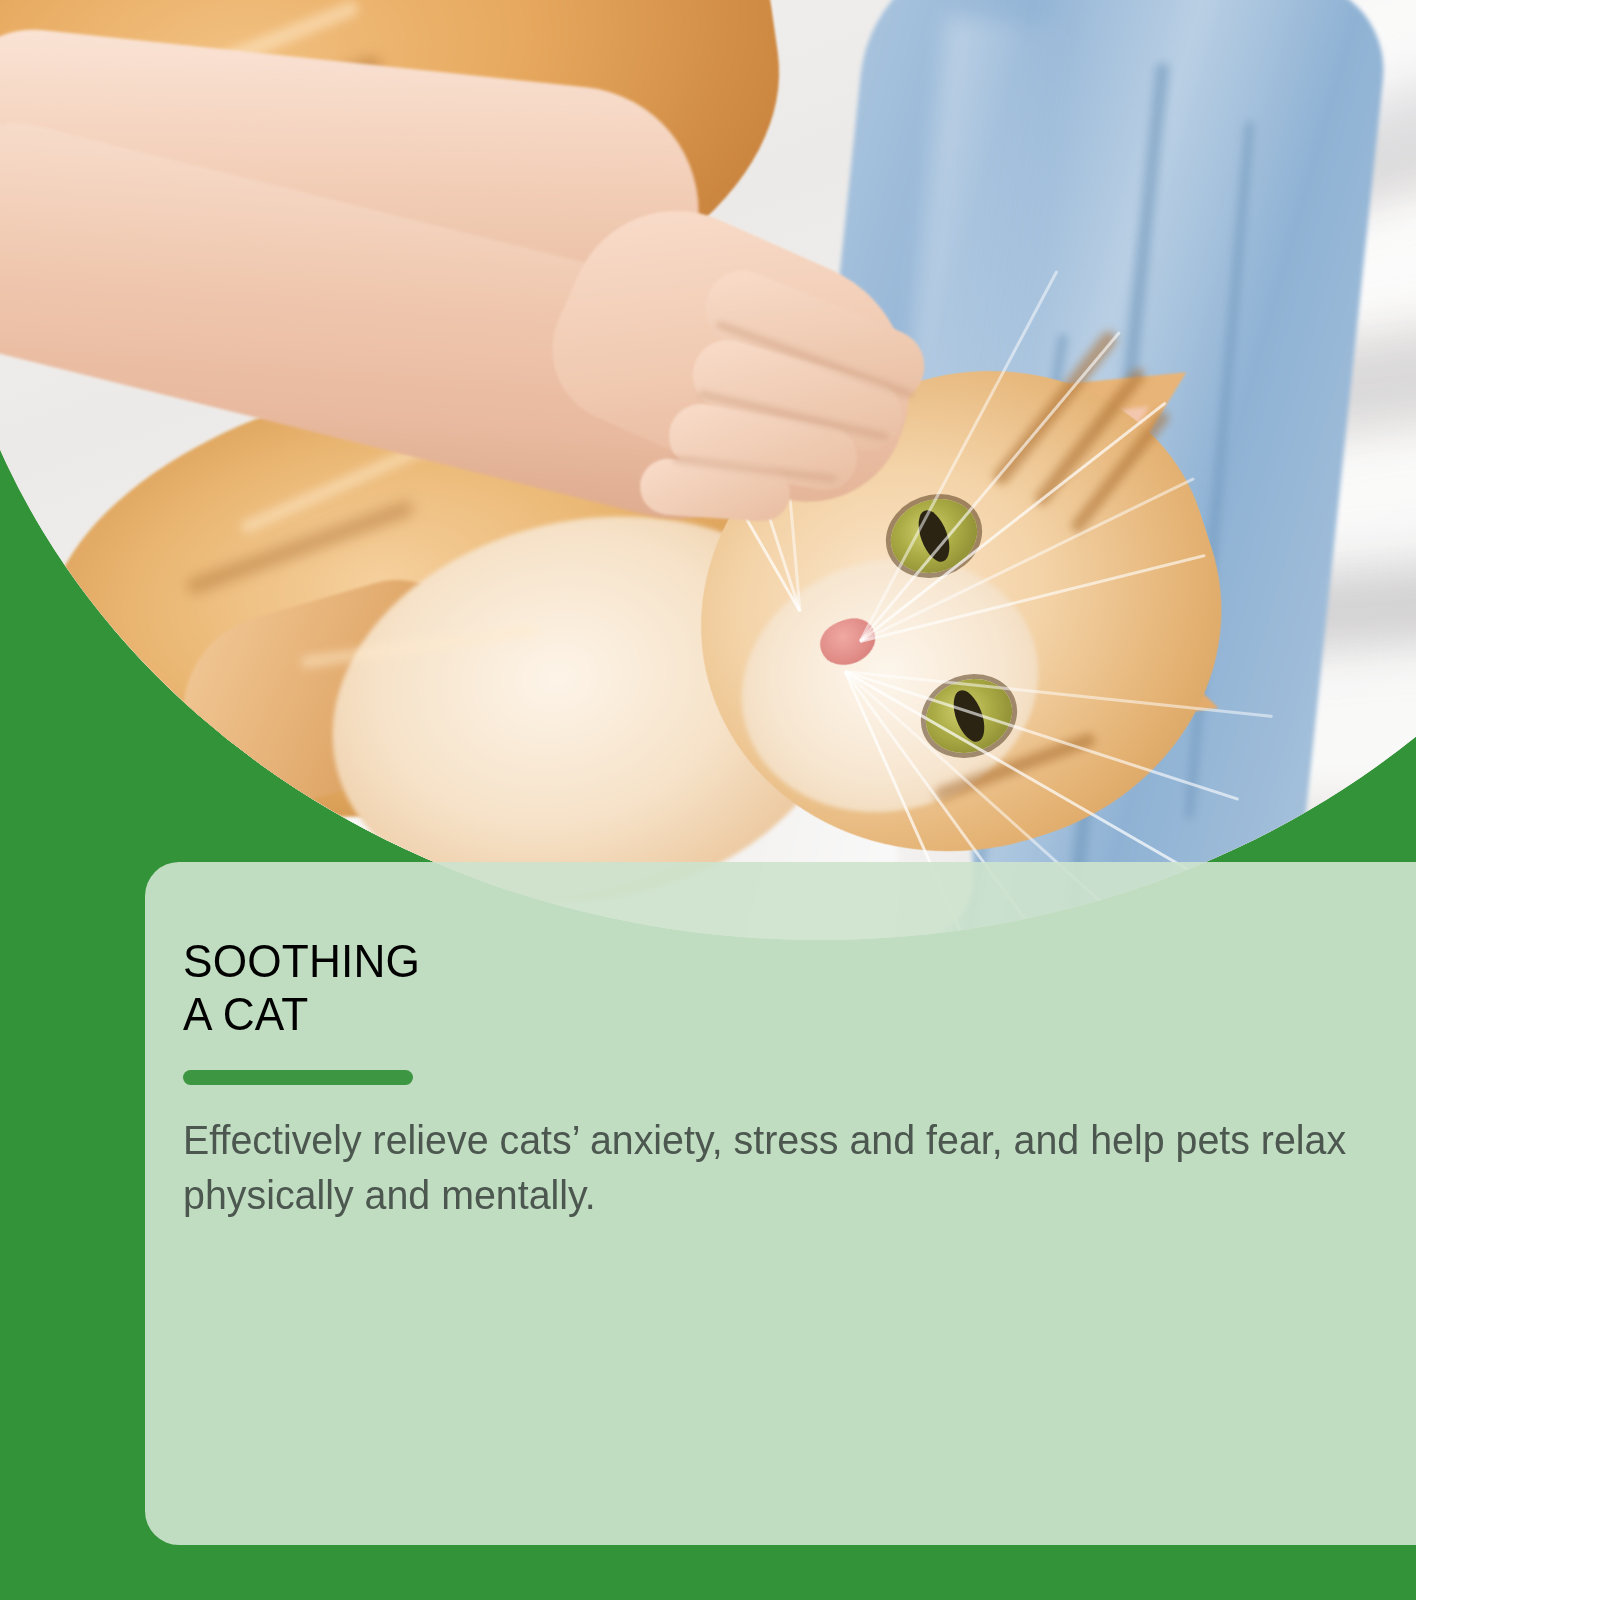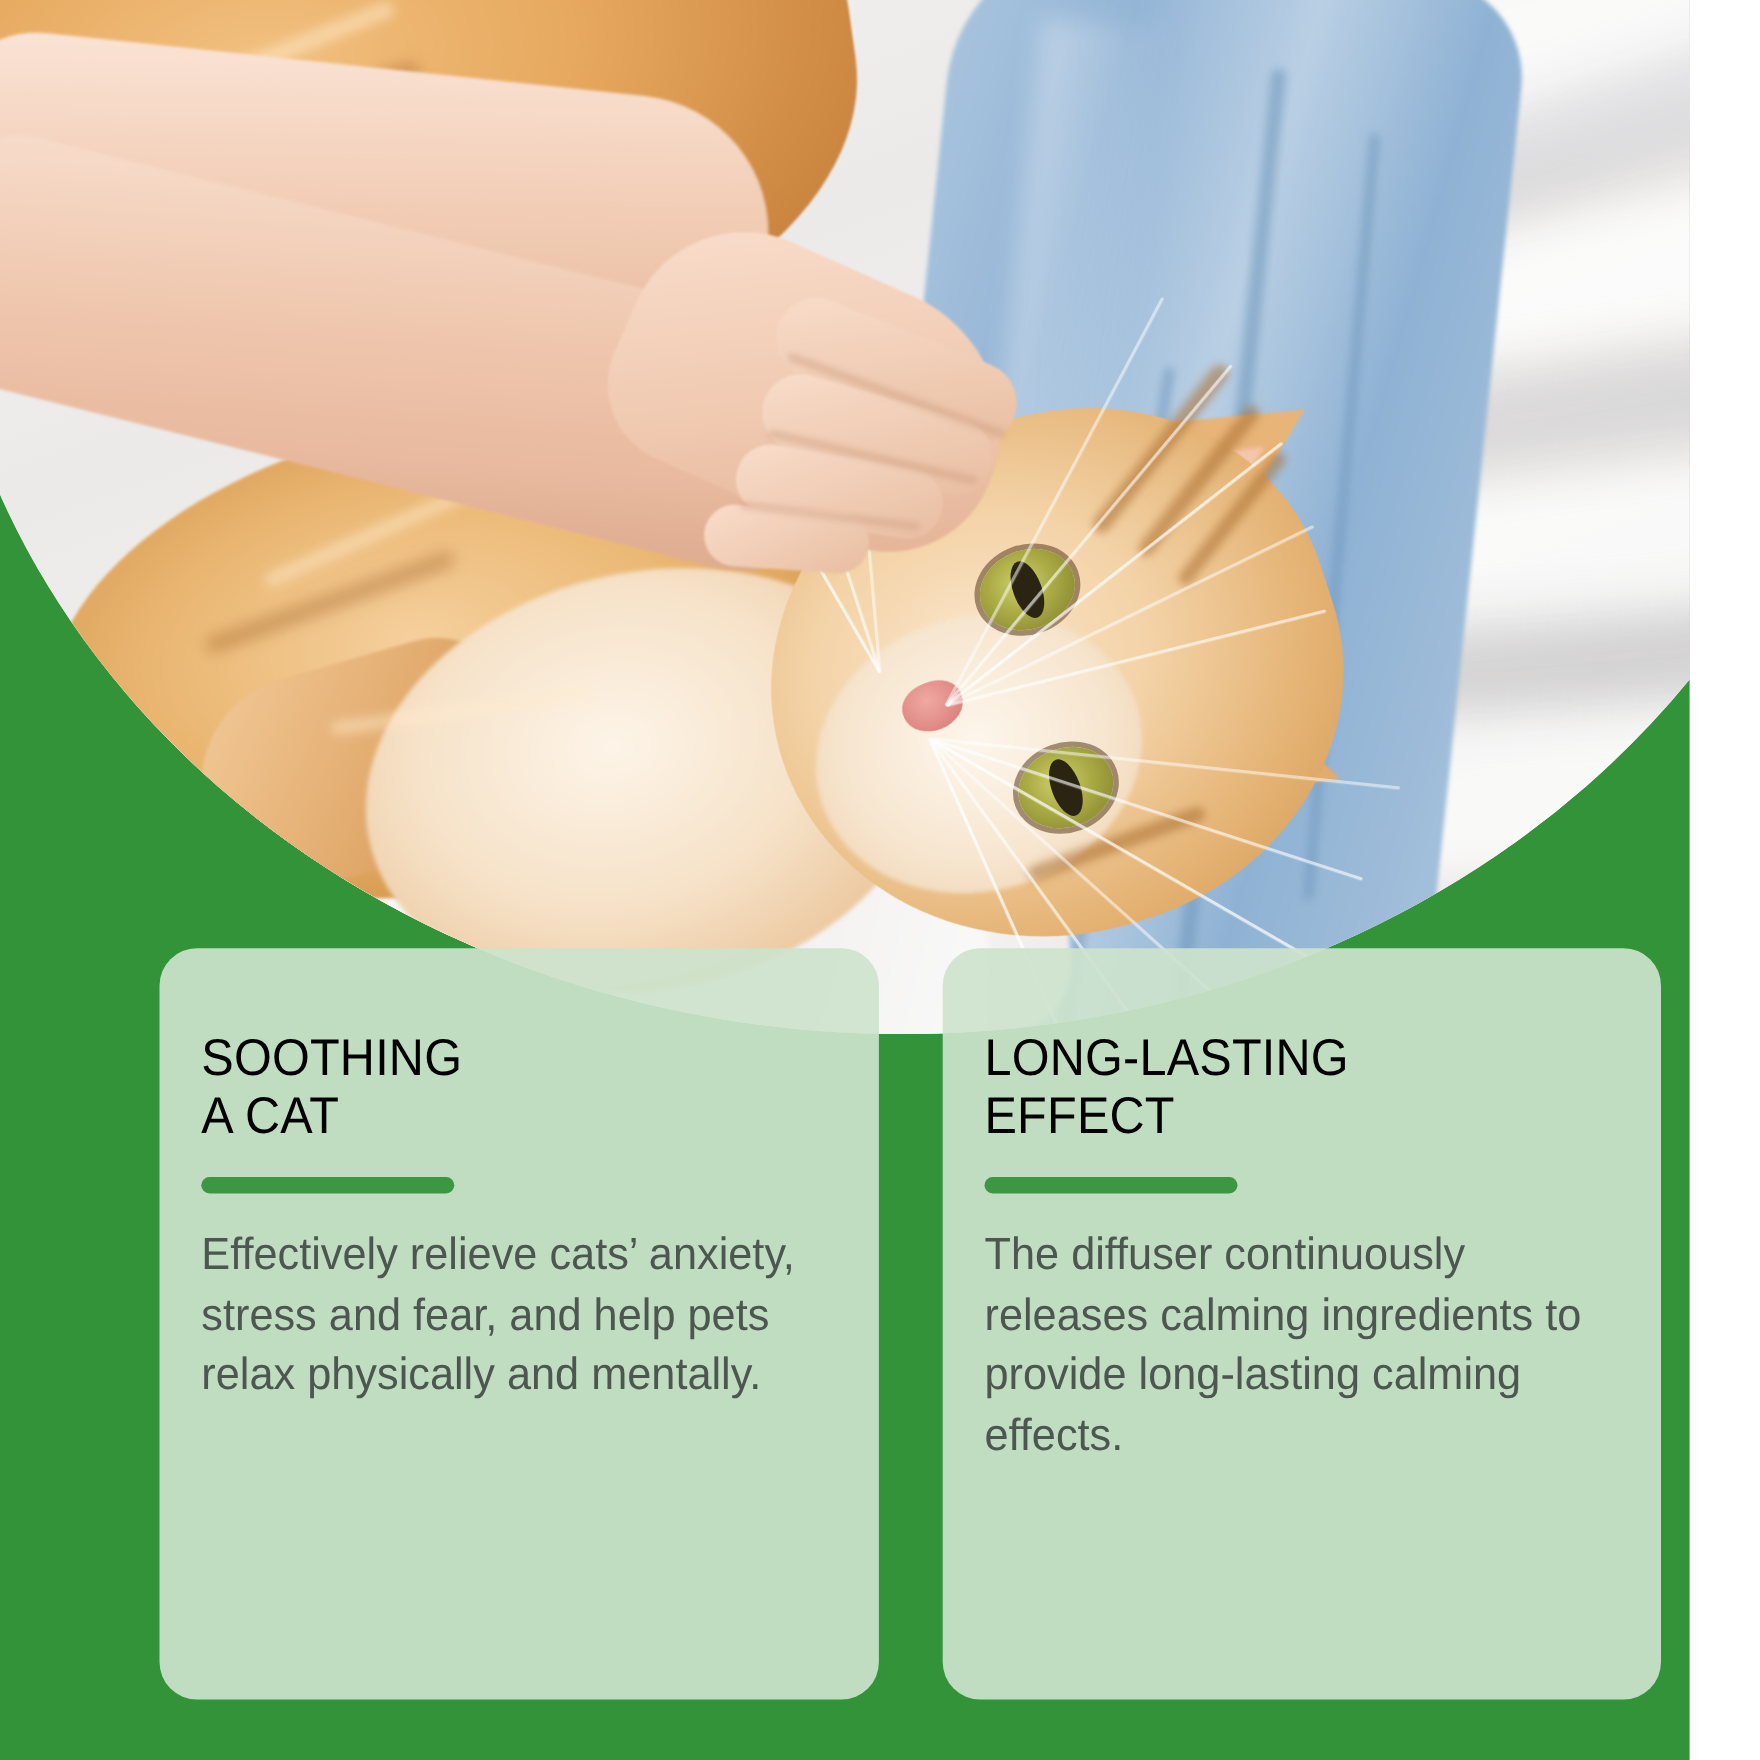--- a/index.html
+++ b/index.html
@@ -2,21 +2,21 @@
 <html><head>
 <meta charset="utf-8">
 <style>
   html, body {
     margin: 0;
     padding: 0;
     background: #ffffff;
   }
   #poster {
     position: relative;
-    width: 1536px;
+    width: 1416px;
     height: 1600px;
     overflow: hidden;
     background: #339339;
     font-family: "Liberation Sans", "DejaVu Sans", sans-serif;
   }
 
   
   .photo-clip {
     position: absolute;
     left: -60px;
@@ -458,21 +458,15 @@
 
   <div class="cards">
 
     <div class="card">
       <h2 class="card-title">SOOTHING
 A CAT</h2>
       <div class="accent-bar"></div>
       <p class="card-body">Effectively relieve cats’ anxiety, stress and fear, and help pets relax physically and mentally.</p>
     </div>
 
-    <div class="card">
-      <h2 class="card-title">LONG-LASTING
-EFFECT</h2>
-      <div class="accent-bar"></div>
-      <p class="card-body">The diffuser continuously releases calming ingredients to provide long-lasting calming effects.</p>
-    </div>
 
   </div>
 </div>
 
 </body></html>

